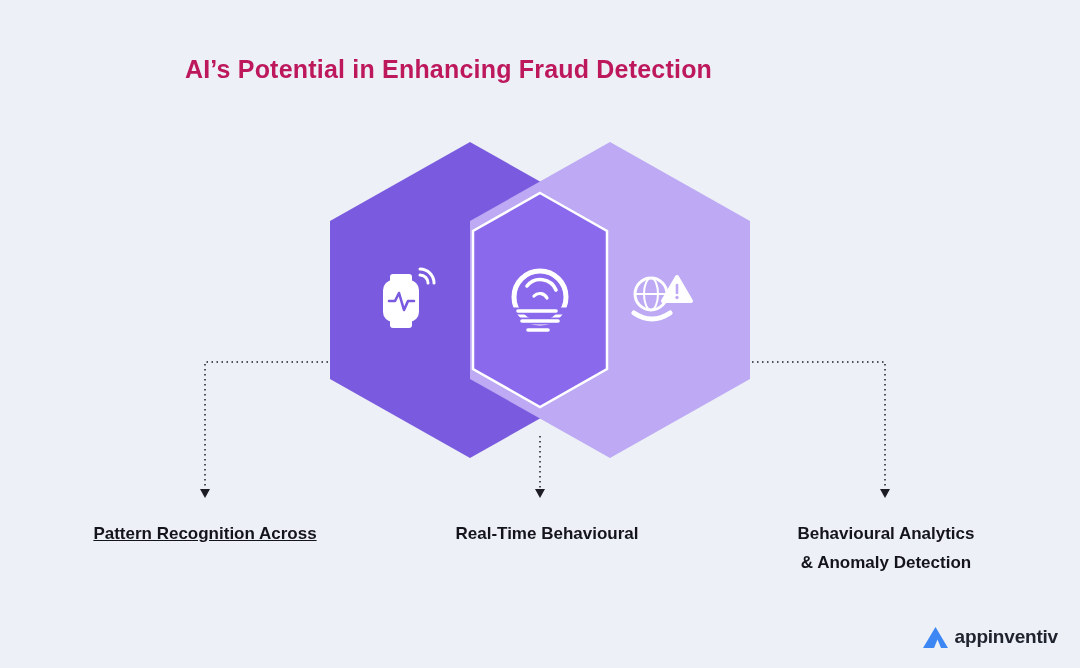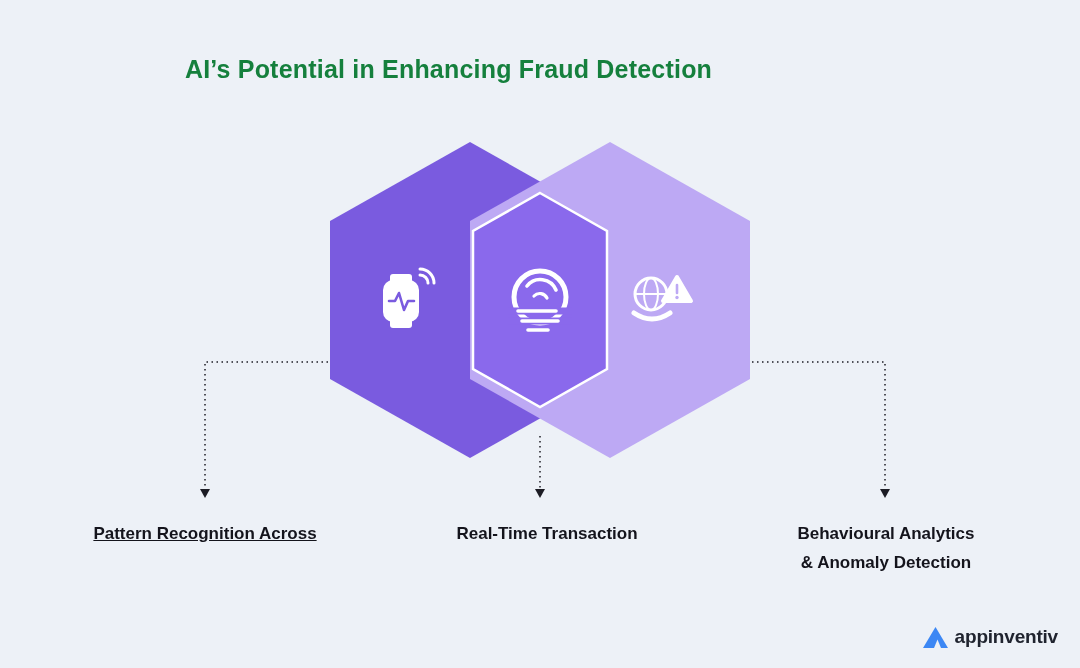--- a/index.html
+++ b/index.html
@@ -10,21 +10,21 @@
     font-family: "Liberation Sans", sans-serif;
     overflow: hidden;
   }
   .title {
     position: absolute;
     top: 55px; left: 0;
     width: 897px;
     text-align: center;
     font-size: 25px;
     font-weight: 700;
-    color: #15803d;
+    color: #be185d;
     letter-spacing: 0.2px;
   }
   .diagram-svg { position: absolute; left: 0; top: 0; }
   .callout {
     position: absolute;
     top: 519px;
     width: 330px;
     text-align: center;
     font-size: 17px;
     font-weight: 700;
@@ -109,21 +109,21 @@
     <polyline points="752,362 885,362 885,489"></polyline>
   </g>
   <polygon points="880,489 890,489 885,498" fill="#1c1c24"></polygon>
 </svg>
 
 <div class="callout left">
   <div>Pattern Recognition Across</div>
 </div>
 
 <div class="callout center">
-  <div>Real-Time Transaction</div>
+  <div>Real-Time Behavioural</div>
 </div>
 
 <div class="callout right">
   <div>Behavioural Analytics</div>
   <div>&amp; Anomaly Detection</div>
 </div>
 
 <div class="logo">
   <svg width="25" height="21" viewBox="0 0 25 21">
     <polygon points="0,21 12.5,0 25,21" fill="#3c87f4"></polygon>

